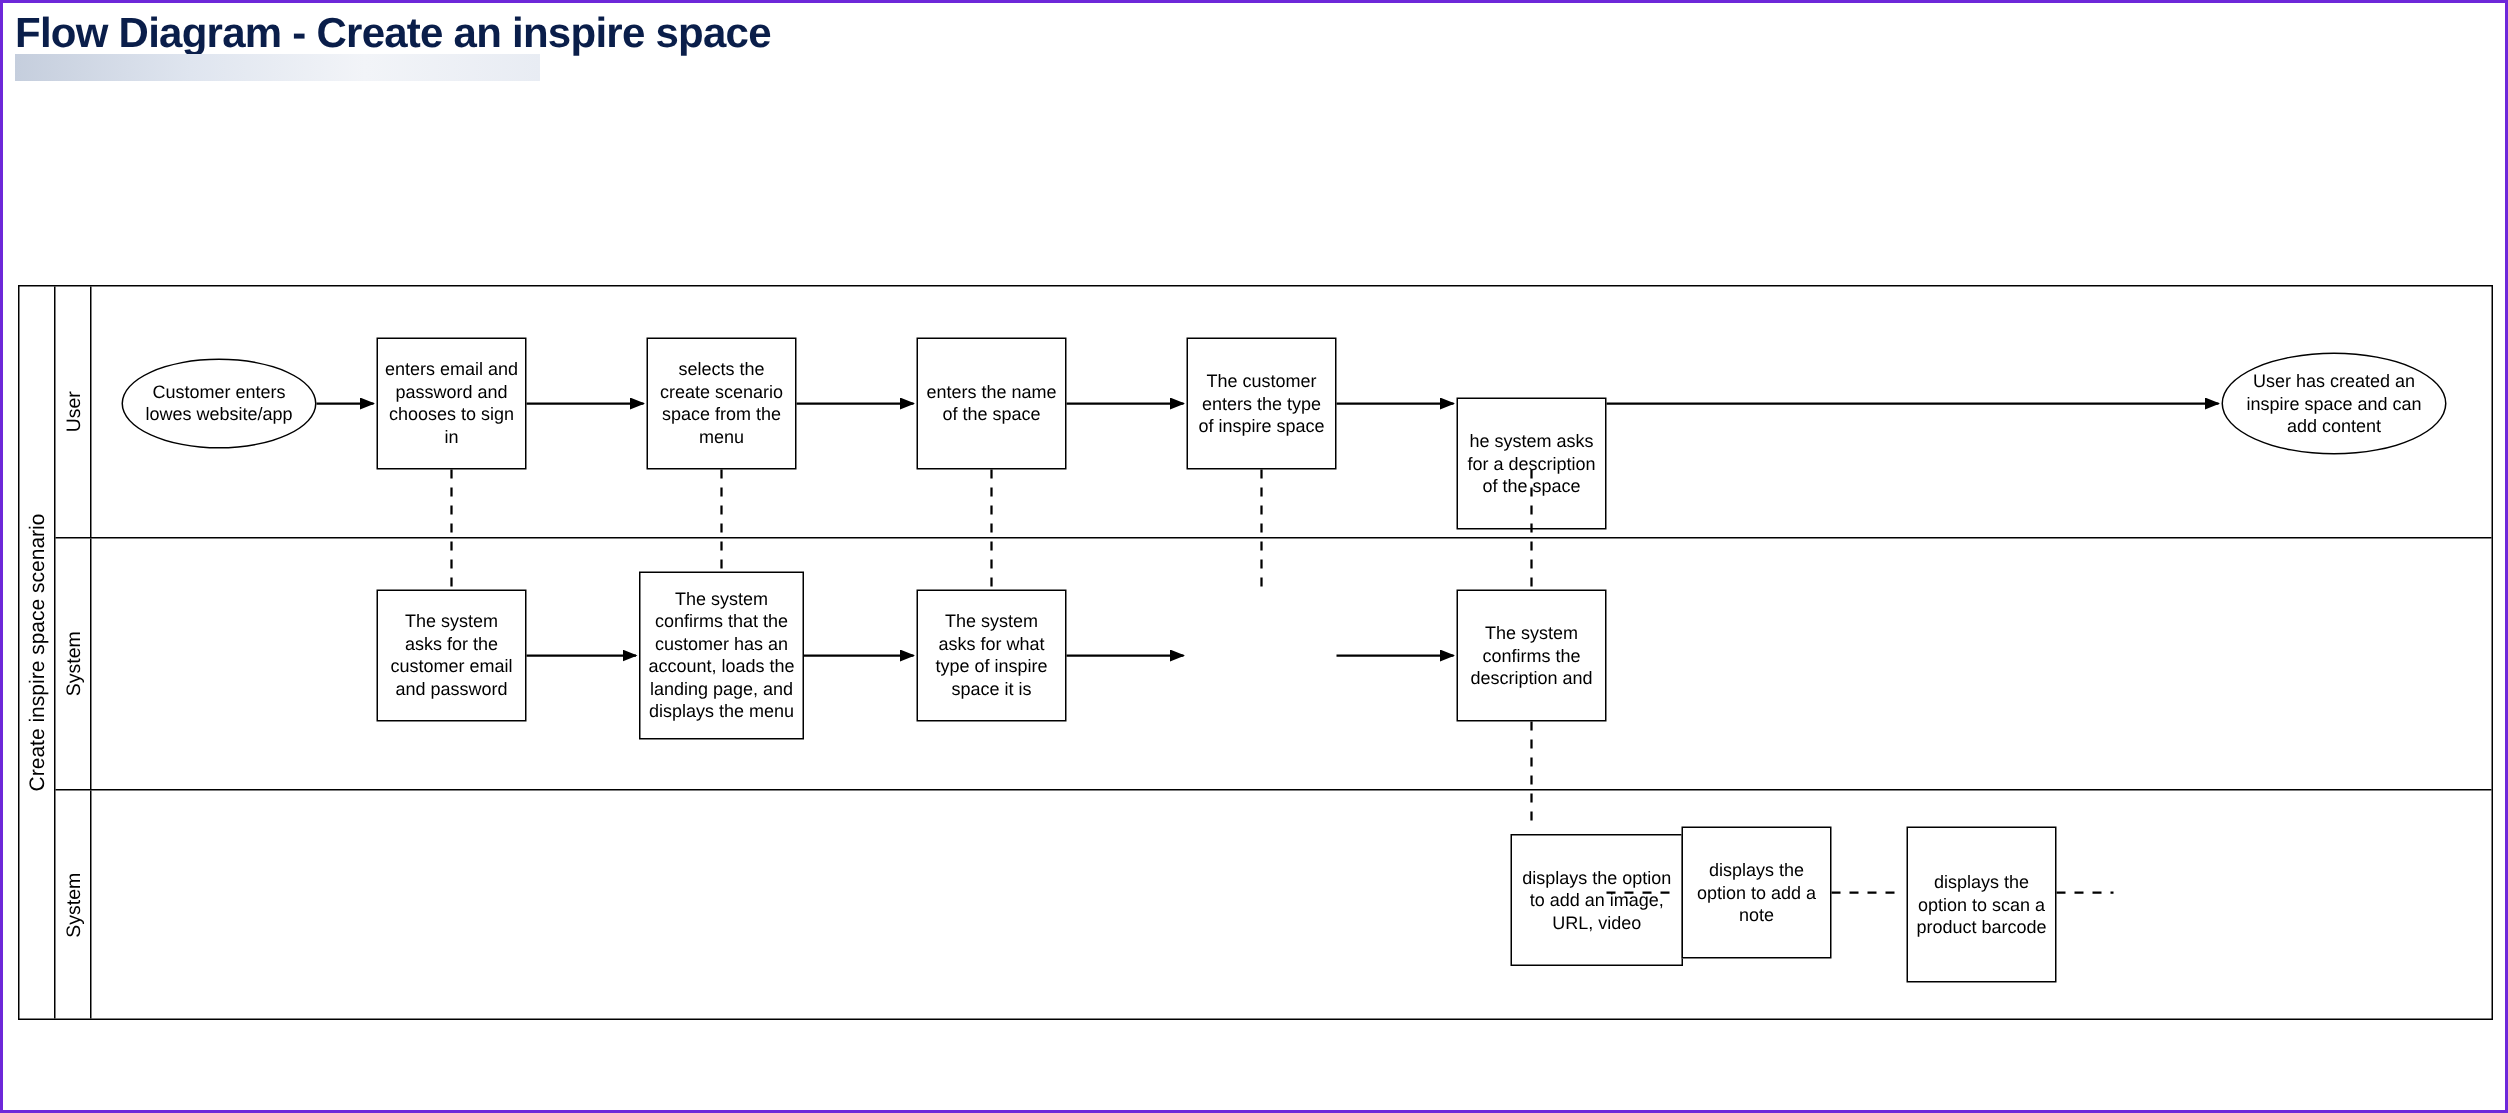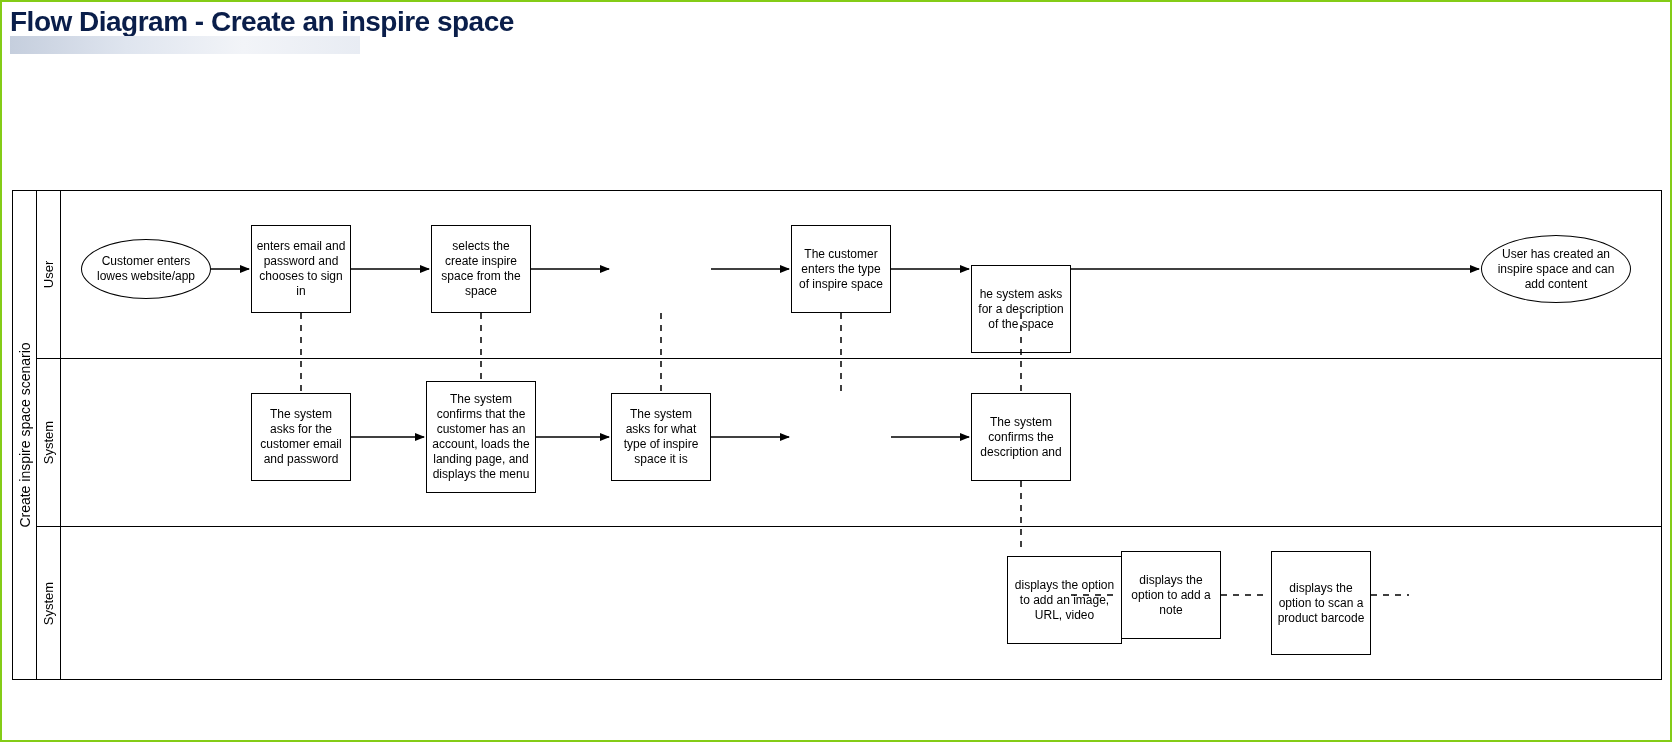--- a/index.html
+++ b/index.html
@@ -6,21 +6,21 @@
   body {
     margin: 0;
     padding: 0;
     font-family: Arial, Helvetica, sans-serif;
     background: #fff;
   }
   .page {
     width: 1672px;
     height: 742px;
     position: relative;
-    border: 2px solid #84cc16;
+    border: 2px solid #6d28d9;
   }
   .title {
     position: absolute;
     left: 8px;
     top: 4px;
     font-size: 28px;
     font-weight: 700;
     color: #0a1e4a;
     letter-spacing: -0.5px;
   }
@@ -126,21 +126,24 @@
         <span>User</span>
       </div>
       <div class="lane-content">
         <div class="node ellipse" style="left:20px; top:48px; width:130px; height:60px;">
             <span>Customer enters lowes website/app</span>
           </div>
         <div class="node" style="left:190px; top:34px; width:100px; height:88px;align-items:center;">
             <span>enters email and password and chooses to sign in</span>
           </div>
         <div class="node" style="left:370px; top:34px; width:100px; height:88px;">
-            <span>selects the create inspire space from the space</span>
+            <span>selects the create scenario space from the menu</span>
+          </div>
+        <div class="node" style="left:550px; top:34px; width:100px; height:88px;">
+            <span>enters the name of the space</span>
           </div>
         <div class="node" style="left:730px; top:34px; width:100px; height:88px;">
             <span>The customer enters the type of inspire space</span>
           </div>
         <div class="node" style="left:910px; top:34px; width:100px; height:88px;margin-top:40px;">
             <span>he system asks for a description of the space</span>
           </div>
         <div class="node ellipse" style="left:1420px; top:44px; width:150px; height:68px;">
             <span>User has created an inspire space and can add content</span>
           </div>

